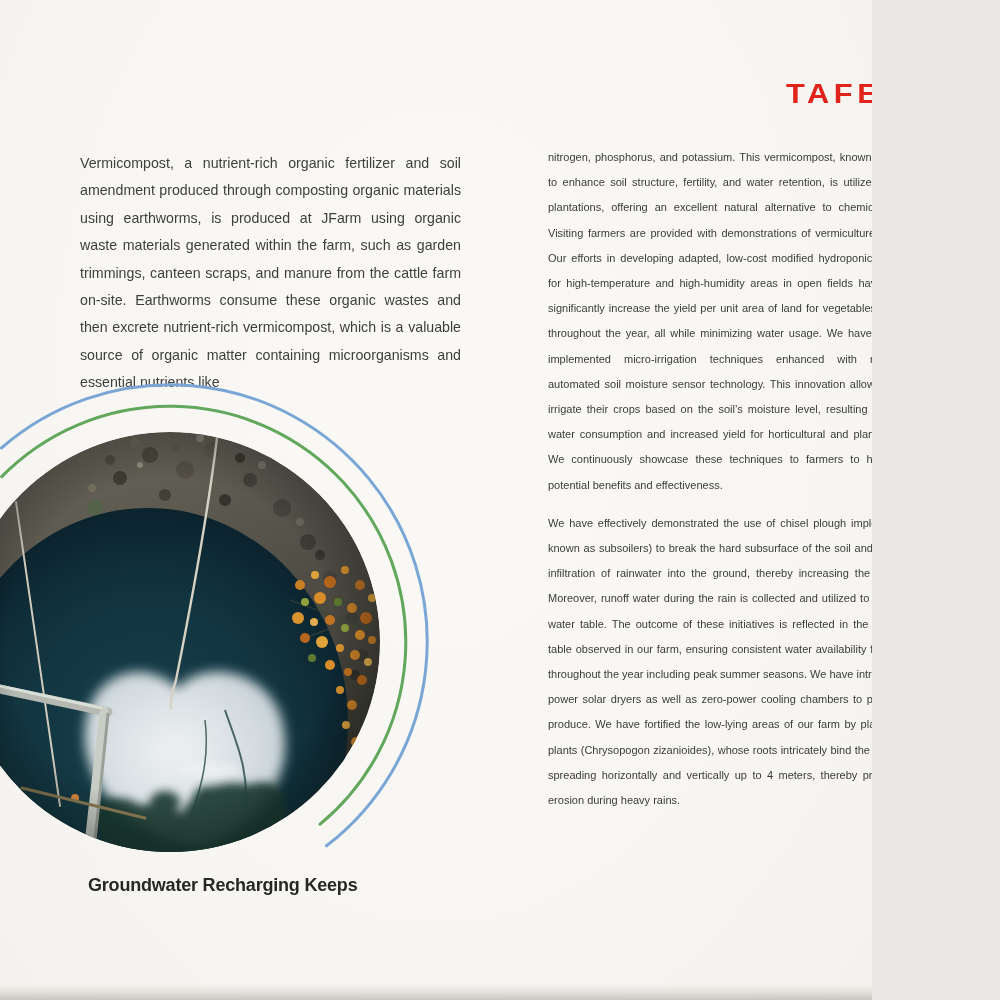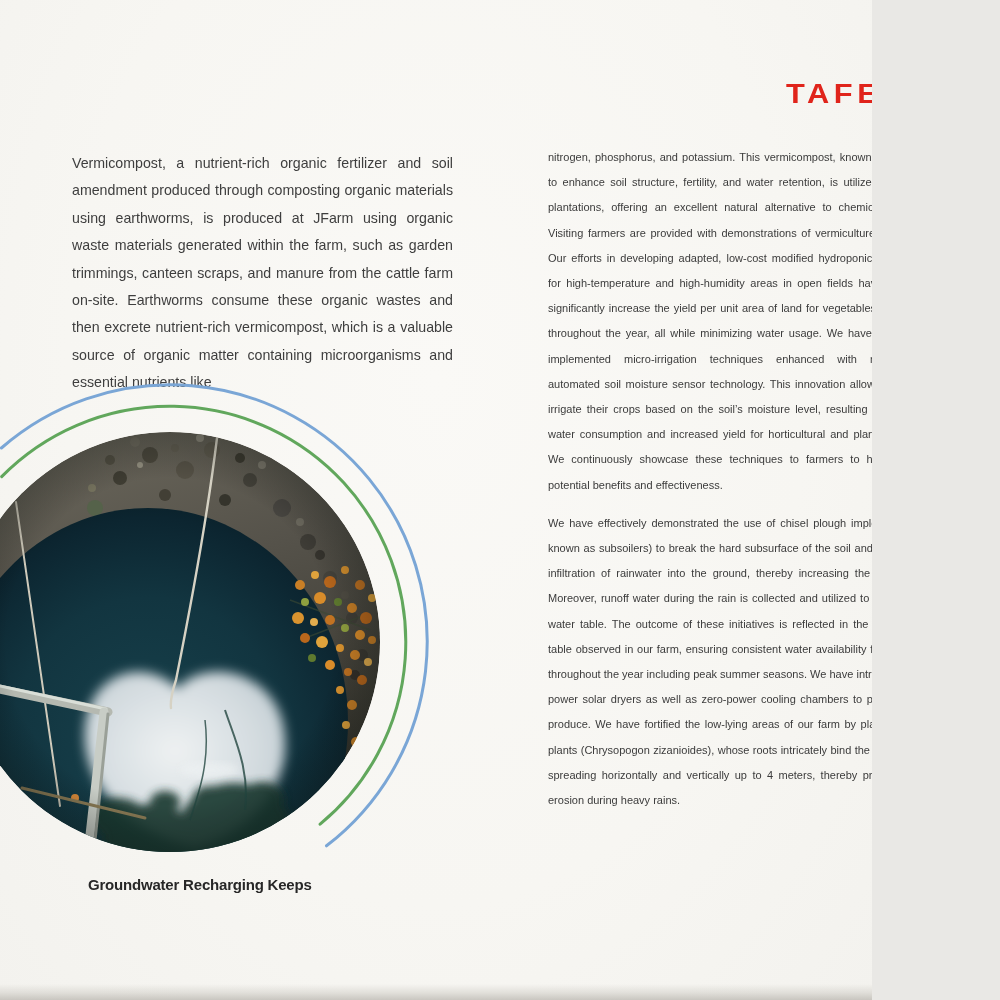--- a/index.html
+++ b/index.html
@@ -12,35 +12,35 @@
   
   .logo { position:absolute; left:786px; top:62px; width:160px; height:62px; }
   .logo-text {
     position:absolute; left:0; top:17px;
     font-size:27px; font-weight:800; letter-spacing:4px; color:#e0241b;
     transform:scaleX(1.14); transform-origin:left center; white-space:nowrap;
   }
   .logo-mark { position:absolute; left:112px; top:0; }
   
   .col-left {
-    position:absolute; left:72px; top:150px; width:381px;
+    position:absolute; left:80px; top:150px; width:381px;
     font-size:14.2px; line-height:27.4px; color:#3e3e3e; text-align:justify;
   }
   .col-left p { margin:0; }
   .col-right {
     position:absolute; left:548px; top:145px; width:388px;
     font-size:11px; line-height:25.2px; color:#3b3b3b; text-align:justify;
   }
   .col-right p { margin:0 0 13px 0; }
   
   .hero { position:absolute; left:0; top:370px; width:480px; height:505px; }
   
   .caption {
     position:absolute; left:88px; top:871px;
-    font-size:15px; font-weight:bold; line-height:28px;
+    font-size:18px; font-weight:bold; line-height:28px;
     letter-spacing:-0.2px; color:#272727;
   }
   
   .page-number { position:absolute; left:27px; top:953px; font-size:14px; color:#474747;margin-top:45px; }
   .scan-edge {
     position:absolute; left:0; bottom:0; width:1000px; height:16px;
     background:linear-gradient(to bottom, rgba(197,194,188,0) 0%, rgba(200,197,190,0.45) 55%, rgba(182,179,172,0.7) 100%);
   }
 </style>
 </head>

